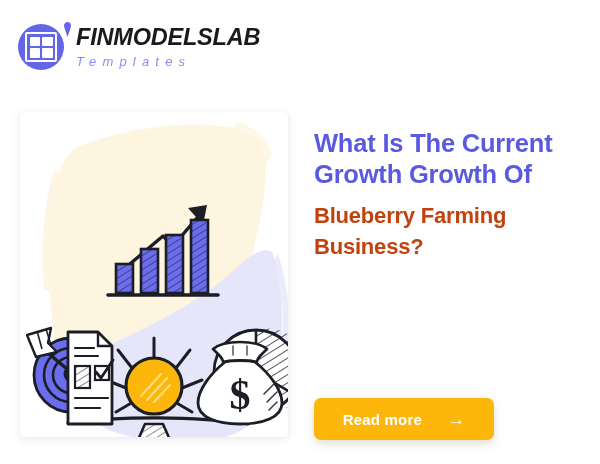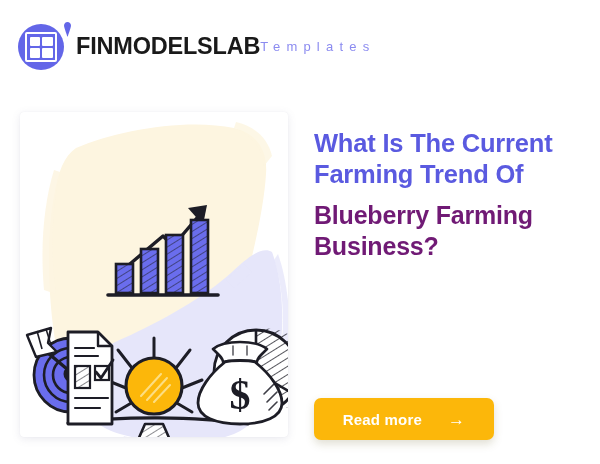--- a/index.html
+++ b/index.html
@@ -55,22 +55,23 @@
     border: 2px solid #ffffff;
     border-radius: 2px;
   }
   #logo-grid span {
     background: #ffffff;
     border-radius: 1px;
     display: block;
   }
   #logo-text {
     display: flex;
-    flex-direction: row;
+    flex-direction: column;
     line-height: 1;
+    font-style: italic;
   }
   #brand-name {
     font-size: 23.5px;
     font-weight: bold;
     letter-spacing: -0.2px;
     color: #1a1a1a;
     position: relative;
     white-space: nowrap;
   }
   #brand-pin {
@@ -118,24 +119,24 @@
   #headline {
     margin: 0;
     font-size: 25.5px;
     line-height: 31px;
     font-weight: bold;
     color: #5a5ae0;
     letter-spacing: -0.2px;
   }
   #subheadline {
     margin: 10px 0 0 0;
-    font-size: 25px;
+    font-size: 22px;
     line-height: 31px;
     font-weight: bold;
-    color: #701a75;
+    color: #c2410c;
     letter-spacing: -0.2px;
   }
 
   
   #cta-button {
     position: absolute;
     left: 314px;
     top: 398px;
     width: 180px;
     height: 42px;
@@ -343,21 +344,21 @@
         </g>
         <g stroke="#1d1d26" stroke-width="1.6" stroke-linecap="round" opacity="0.7">
           <line x1="213" y1="234" x2="213" y2="243"></line>
           <line x1="227" y1="234" x2="227" y2="243"></line>
         </g>
       </g>
     </svg>
   </div>
 
   <div id="copy-block">
-    <h1 id="headline">What Is The Current Farming Trend Of</h1>
+    <h1 id="headline">What Is The Current Growth Growth Of</h1>
     <h2 id="subheadline">Blueberry Farming Business?</h2>
   </div>
 
   <button id="cta-button">
     <span id="cta-label">Read more</span>
     <span id="cta-arrow">→</span>
   </button>
 
 </div>
 

